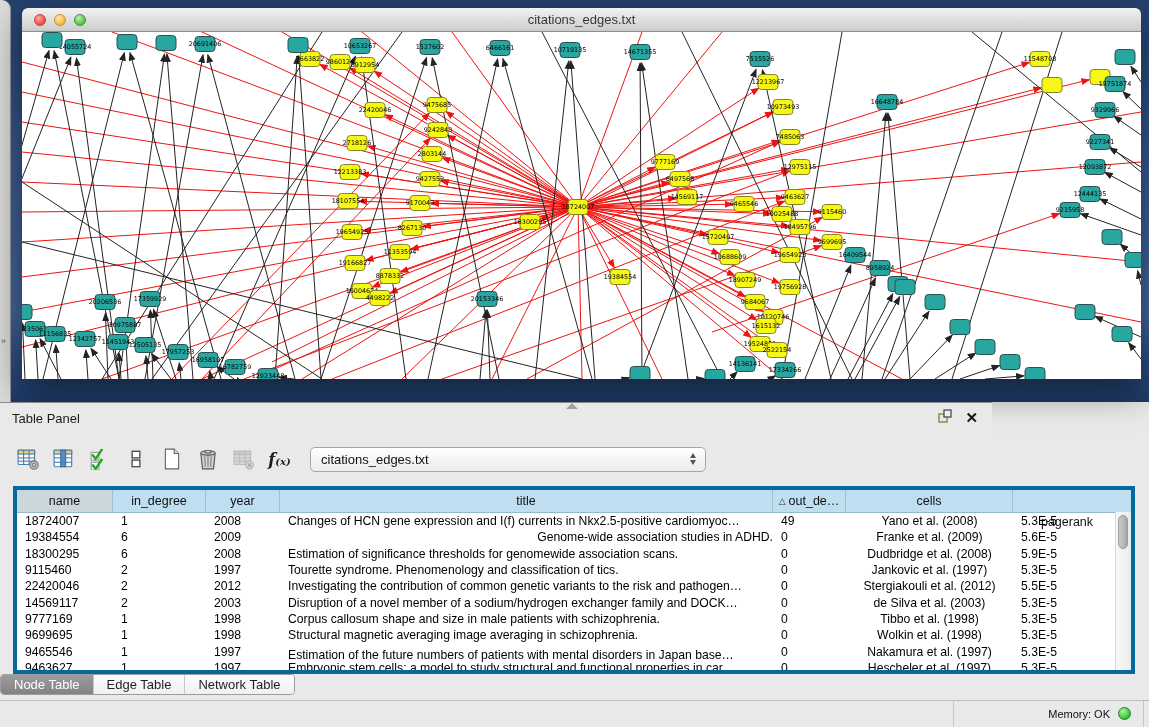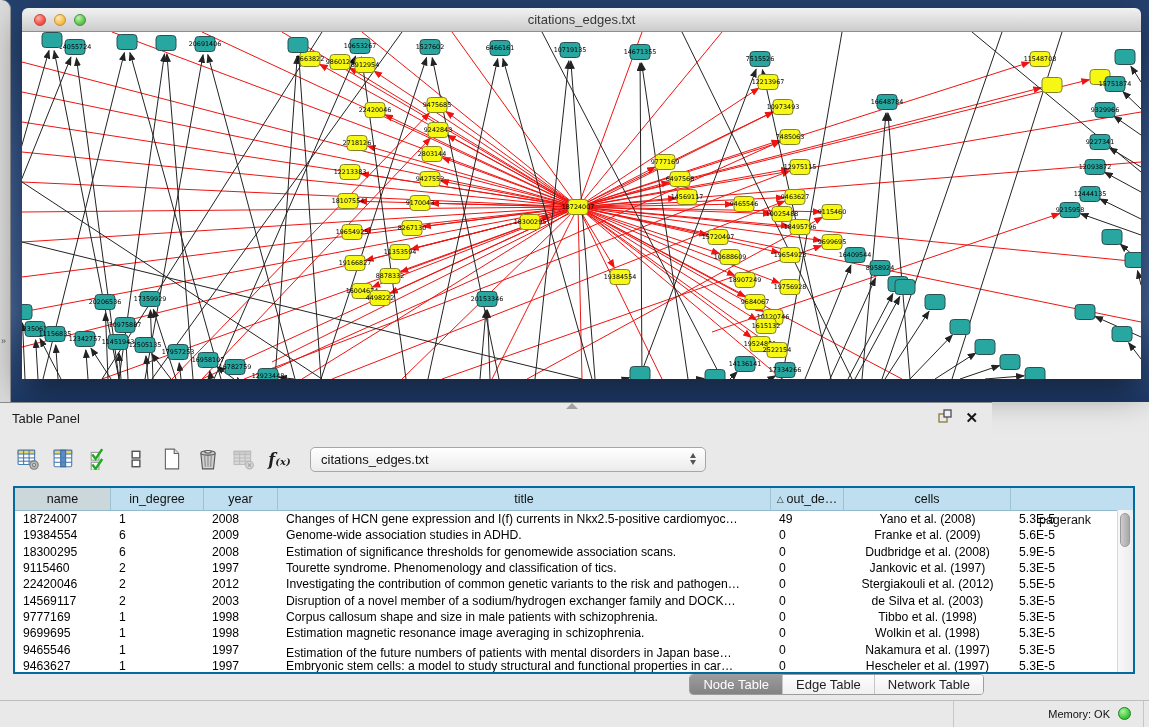--- a/index.html
+++ b/index.html
@@ -47,36 +47,36 @@
   .fx-arg{font-size:10px;font-weight:bold}
   .combo{margin-left:8px;width:394px;height:23px;border:1px solid #a6a6a6;border-radius:5px;
     background:linear-gradient(#ffffff,#ebebeb);position:relative;display:flex;align-items:center;
     box-shadow:inset 0 1px 0 #fff}
   .combo-text{padding-left:10px;font-size:13px;color:#111}
   .combo-arrows{position:absolute;right:9px;top:5px;display:flex;flex-direction:column;gap:2px}
   .tri-up{width:0;height:0;border-left:3.5px solid transparent;border-right:3.5px solid transparent;border-bottom:5px solid #555}
   .tri-down{width:0;height:0;border-left:3.5px solid transparent;border-right:3.5px solid transparent;border-top:5px solid #555}
 
   .data-table{position:absolute;left:13px;top:83px;width:1122px;height:188px;background:#fff;
-    border:2px solid #0369a1;box-sizing:border-box;overflow:hidden}
+    border:4px solid #0369a1;box-sizing:border-box;overflow:hidden}
   .thead{display:flex;height:22px;background:#bfdff0;border-bottom:1px solid #93b9cc}
   .th{box-sizing:border-box;border-right:1px solid #9cc2d4;display:flex;align-items:center;
     justify-content:center;font-size:12.5px;color:#101010;flex:none}
   .th.first{background:#ccd7dc}
   .sort-tri{font-size:9px;margin-right:3px;color:#233}
   .tr{display:flex;height:16.3px;align-items:center}
   .td{box-sizing:border-box;padding-left:8px;font-size:12.2px;color:#000;
     white-space:nowrap;overflow:hidden;flex:none}
   .td.center{text-align:center;padding-left:0}
   .vscroll{position:absolute;right:0;top:22px;width:15px;bottom:0;
     background:linear-gradient(90deg,#f8f8f8,#ececec);border-left:1px solid #d8d8d8}
   .vthumb{position:absolute;left:2px;top:3px;width:10px;height:34px;border-radius:5px;
     background:linear-gradient(90deg,#cdcdcd,#a8a8a8);border:1px solid #9a9a9a;box-sizing:border-box}
 
-  .seg-tabs{position:absolute;left:0;right:8px;top:271px;display:flex;justify-content:flex-end}
+  .seg-tabs{position:absolute;left:0;right:15px;top:271px;display:flex;justify-content:flex-start}
   .seg{display:flex;border:1px solid #9d9d9d;border-radius:4px;overflow:hidden;background:#fcfcfc}
   .seg .tab{padding:2px 13px;font-size:13px;color:#1f1f1f;background:linear-gradient(#fdfdfd,#f0f0f0);
     border-right:1px solid #c6c6c6}
   .seg .tab:last-child{border-right:none}
   .seg .tab.active{background:linear-gradient(#9c9c9c,#838383);color:#fff}
 
   .statusbar{position:absolute;left:0;bottom:0;width:1149px;height:26px;
     border-top:1px solid #bdbdbd;background:#e9e9e9}
   .status-div{position:absolute;top:0;width:1px;height:26px;background:#c6c6c6}
   .mem{position:absolute;right:39px;top:7px;font-size:11px;color:#101010}
@@ -581,21 +581,21 @@
             <div class="td" style="width: 74px;">2008</div>
             <div class="td" style="width: 493px;">Changes of HCN gene expression and I(f) currents in Nkx2.5-positive cardiomyoc…</div>
             <div class="td" style="width: 73px;">49</div>
             <div class="td center" style="width: 167px;">Yano et al. (2008)</div>
             <div class="td" style="width: 109px;">5.3E-5</div>
           </div>
           <div class="tr">
             <div class="td" style="width: 96px;">19384554</div>
             <div class="td" style="width: 93px;">6</div>
             <div class="td" style="width: 74px;">2009</div>
-            <div class="td" style="width: 493px;">Genome-wide association studies in ADHD.</div>
+            <div class="td" style="width: 493px; text-align: right;">Genome-wide association studies in ADHD.</div>
             <div class="td" style="width: 73px;">0</div>
             <div class="td center" style="width: 167px;">Franke et al. (2009)</div>
             <div class="td" style="width: 109px;">5.6E-5</div>
           </div>
           <div class="tr">
             <div class="td" style="width: 96px;">18300295</div>
             <div class="td" style="width: 93px;">6</div>
             <div class="td" style="width: 74px;">2008</div>
             <div class="td" style="width: 493px;">Estimation of significance thresholds for genomewide association scans.</div>
             <div class="td" style="width: 73px;">0</div>
@@ -635,21 +635,21 @@
             <div class="td" style="width: 74px;">1998</div>
             <div class="td" style="width: 493px;">Corpus callosum shape and size in male patients with schizophrenia.</div>
             <div class="td" style="width: 73px;">0</div>
             <div class="td center" style="width: 167px;">Tibbo et al. (1998)</div>
             <div class="td" style="width: 109px;">5.3E-5</div>
           </div>
           <div class="tr">
             <div class="td" style="width: 96px;">9699695</div>
             <div class="td" style="width: 93px;">1</div>
             <div class="td" style="width: 74px;">1998</div>
-            <div class="td" style="width: 493px;">Estimation magnetic resonance image averaging in schizophrenia.</div>
+            <div class="td" style="width: 493px;">Structural magnetic averaging image averaging in schizophrenia.</div>
             <div class="td" style="width: 73px;">0</div>
             <div class="td center" style="width: 167px;">Wolkin et al. (1998)</div>
             <div class="td" style="width: 109px;">5.3E-5</div>
           </div>
           <div class="tr">
             <div class="td" style="width: 96px;">9465546</div>
             <div class="td" style="width: 93px;">1</div>
             <div class="td" style="width: 74px;">1997</div>
             <div class="td" style="width: 493px; margin-top: 6px;">Estimation of the future numbers of patients with mental disorders in Japan base…</div>
             <div class="td" style="width: 73px;">0</div>

